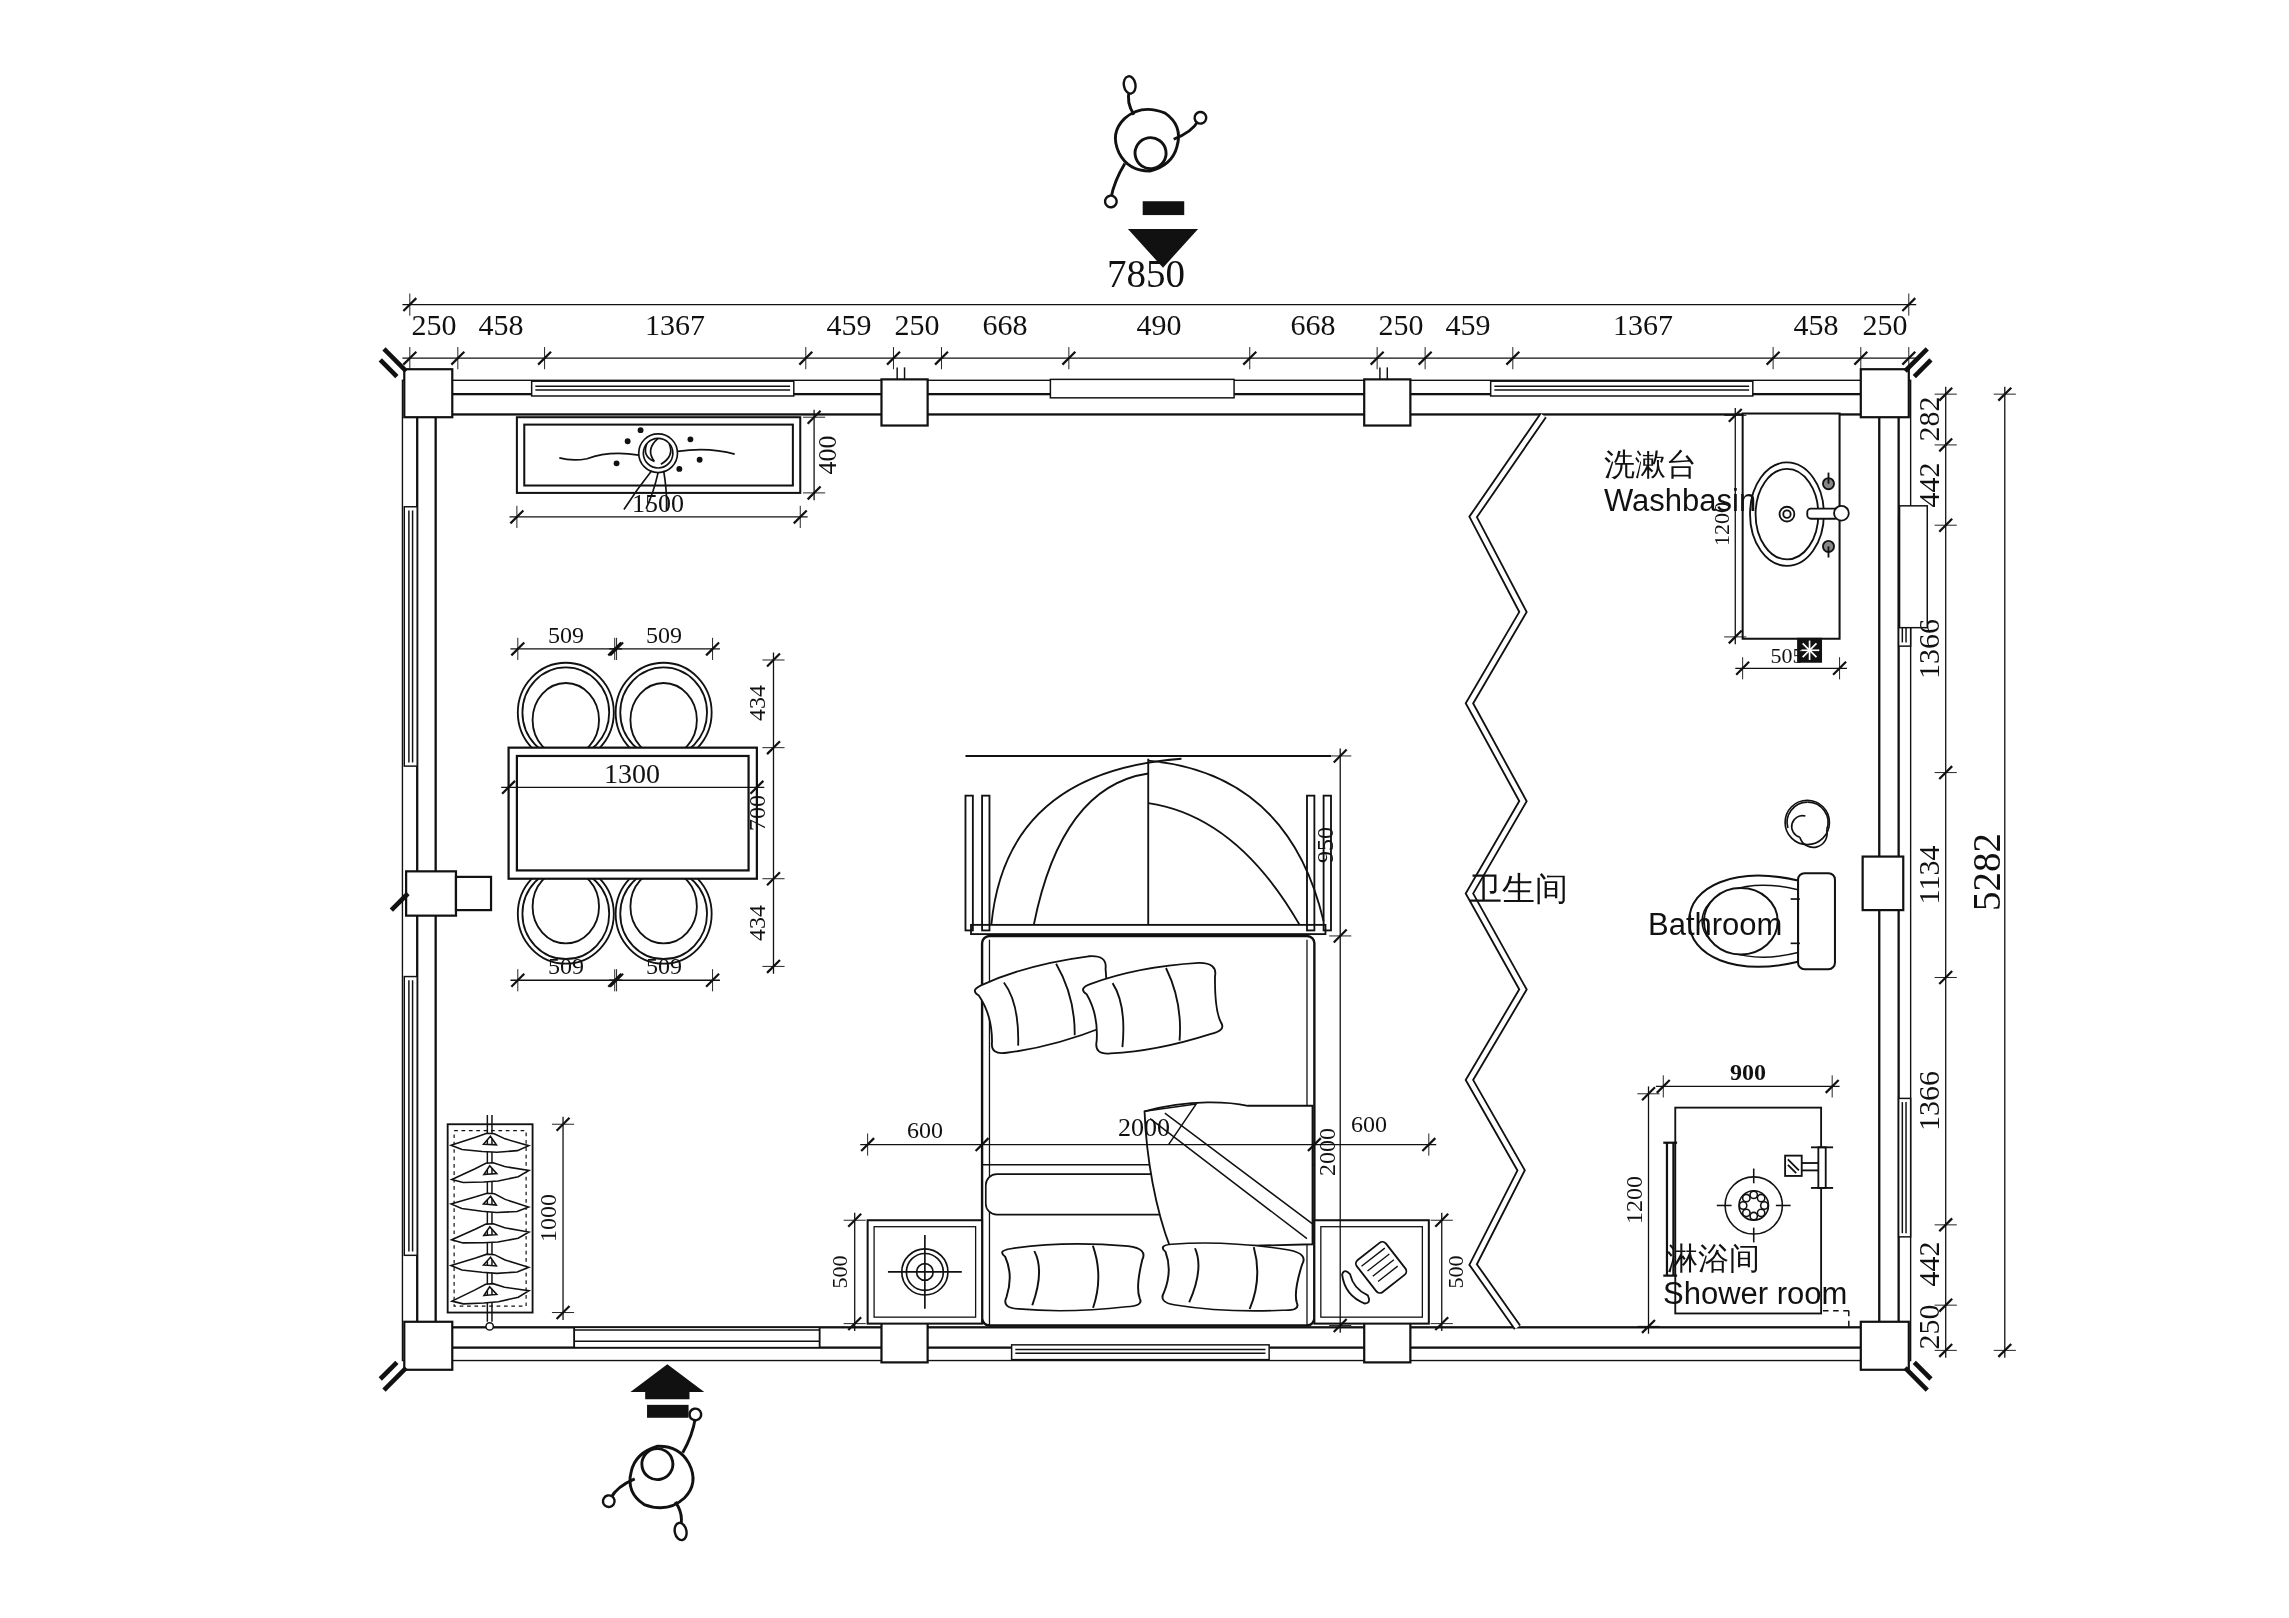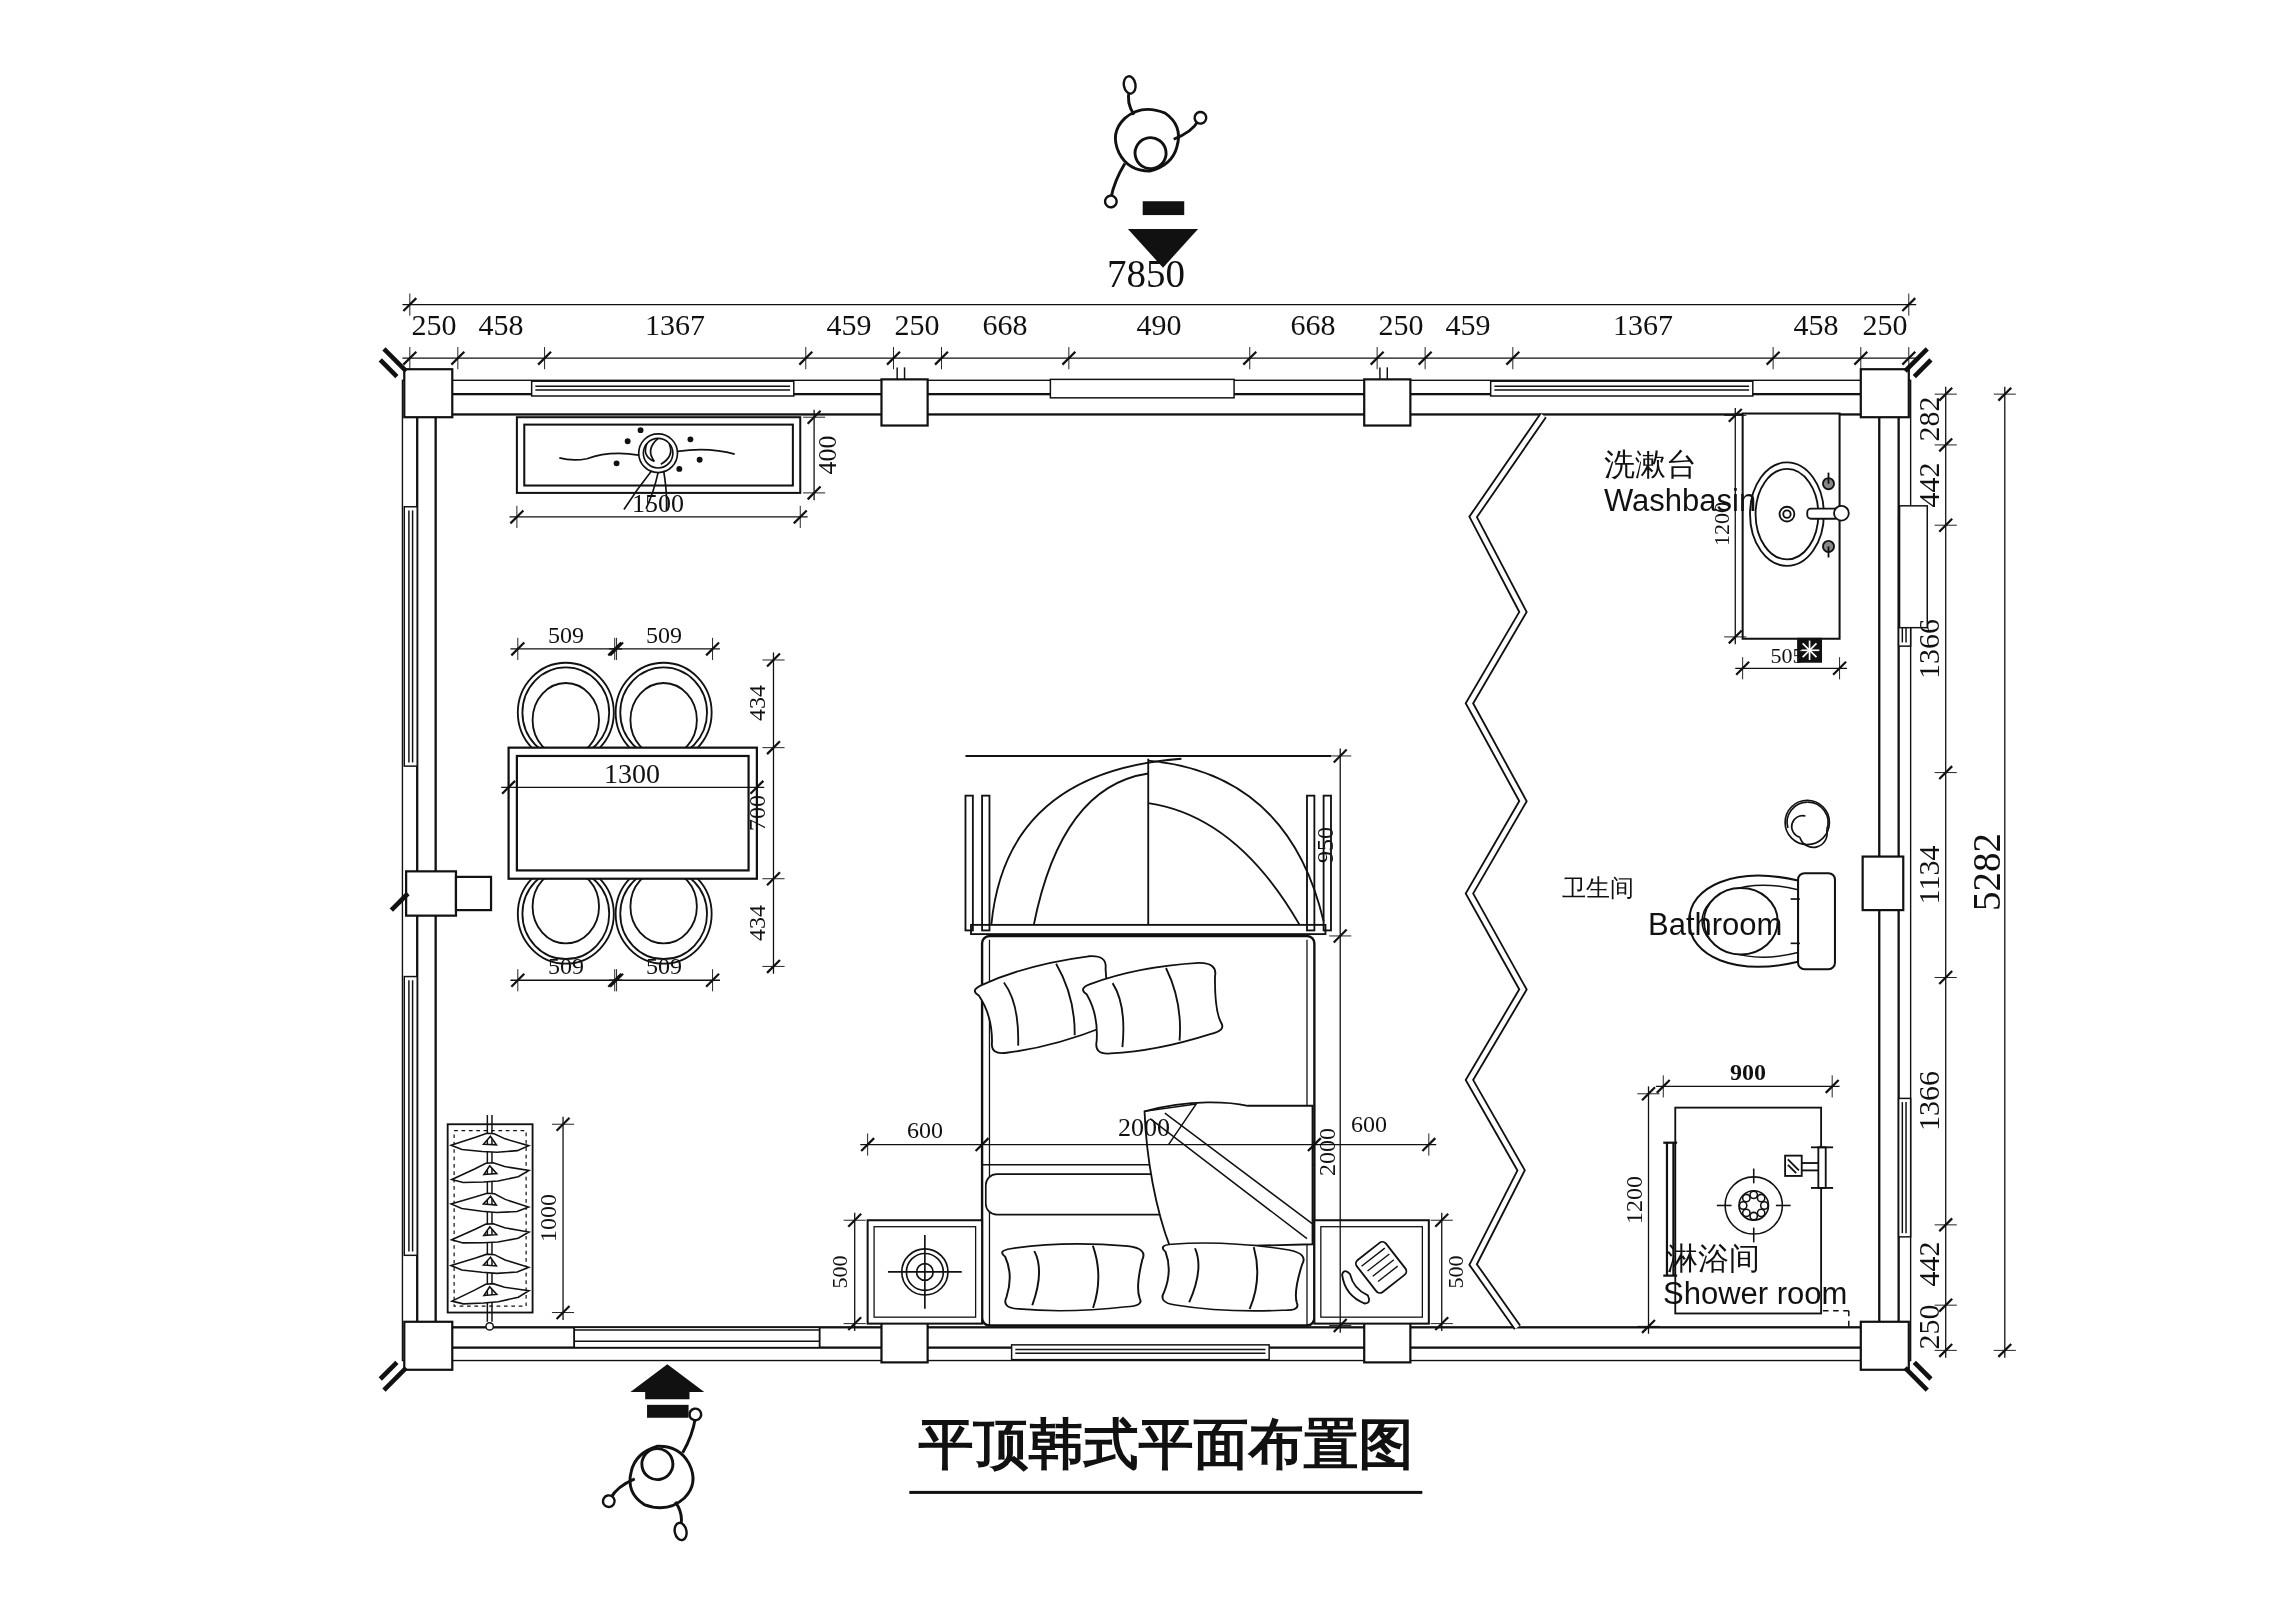--- a/index.html
+++ b/index.html
@@ -515,21 +515,20 @@
 <div class="lb v" style="left:1456px;top:1272px;font-size:22px;">500</div>
 
 <div class="lb v" style="left:1722px;top:524px;font-size:22px;">1200</div>
 <div class="lb" style="left:1787px;top:656px;font-size:22px;">505</div>
 
 <div class="lb" style="left:1748px;top:1072px;font-size:24px;font-weight:bold;">900</div>
 <div class="lb v" style="left:1634px;top:1200px;font-size:24px;">1200</div>
 
 <div class="lb left zh" style="left:1604px;top:464px;font-size:31px;">洗漱台</div>
 <div class="lb left zh" style="left:1604px;top:500px;font-size:31px;">Washbasin</div>
-<div class="lb left zh" style="left:1562px;top:888px;font-size:24px;">卫生间</div>
+<div class="lb left zh" style="left:1469px;top:888px;font-size:33px;">卫生间</div>
 <div class="lb left zh" style="left:1648px;top:924px;font-size:31px;">Bathroom</div>
 <div class="lb left zh" style="left:1667px;top:1258px;font-size:31px;">淋浴间</div>
 <div class="lb left zh" style="left:1663px;top:1293px;font-size:31px;">Shower room</div>
 
-<div class="title" style="left:1166px;top:1451px;font-size:55px;">平顶韩式平面布置图</div>
 
 </div>
 
 
 </body></html>

